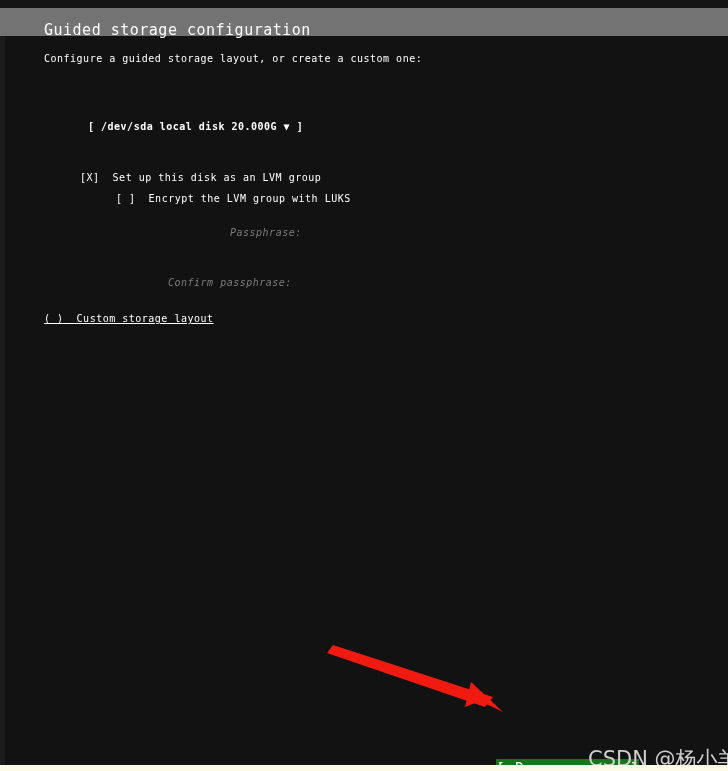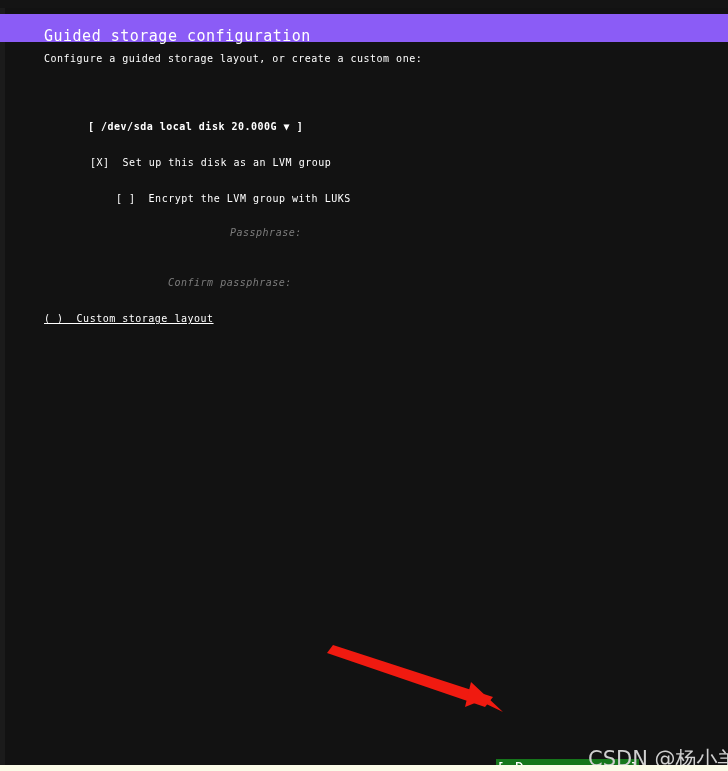--- a/index.html
+++ b/index.html
@@ -29,22 +29,21 @@
     position: absolute;
     left: 0; top: 0;
     width: 728px; height: 8px;
     background: #141414;
   }
 
   .titlebar {
     position: absolute;
     left: 0; top: 8px;
     width: 728px; height: 28px;
-    background: #8b5cf6;
-    margin-top: 6px;
+    background: #737373;
   }
   .titlebar-text {
     position: absolute;
     left: 44px;
     top: 13px;
     font-size: 15px;
     line-height: 18px;
     letter-spacing: 0.5px;
     color: #ffffff;
     white-space: pre;
@@ -139,21 +138,21 @@
     <div class="titlebar-text">Guided storage configuration</div>
   </div>
 
   <div class="term">
 
     <div class="row" style="top:9px;">Configure a guided storage layout, or create a custom one:</div>
 
 
     <div class="row" style="left:88px; top:77px;font-weight:bold;">[ /dev/sda local disk 20.000G ▼ ]</div>
 
-    <div class="row" style="left:80px; top:113px;margin-left:10px;">[X]  Set up this disk as an LVM group</div>
+    <div class="row" style="left:80px; top:128px;">[X]  Set up this disk as an LVM group</div>
 
     <div class="row" style="left:116px; top:149px;">[ ]  Encrypt the LVM group with LUKS</div>
 
     <div class="row dim" style="left:230px; top:183px;">Passphrase:</div>
 
     <div class="row dim" style="left:168px; top:227px;margin-top:6px;">Confirm passphrase:</div>
 
     <div class="row" style="top:269px;text-decoration:underline;">( )  Custom storage layout</div>
 
   </div>

